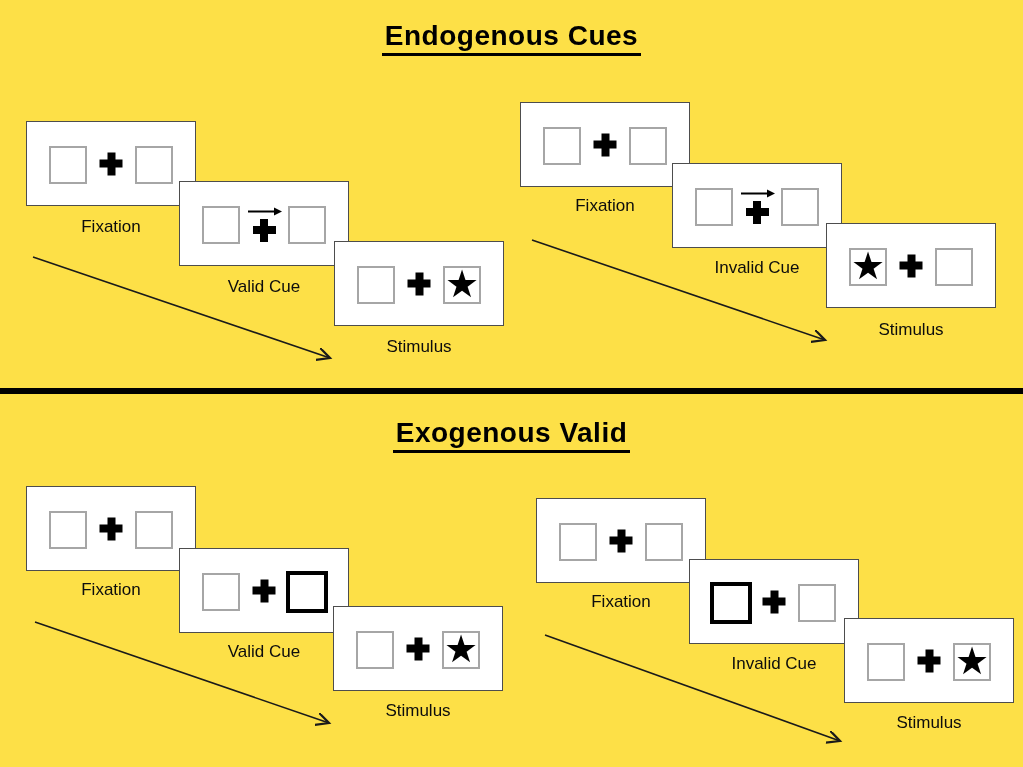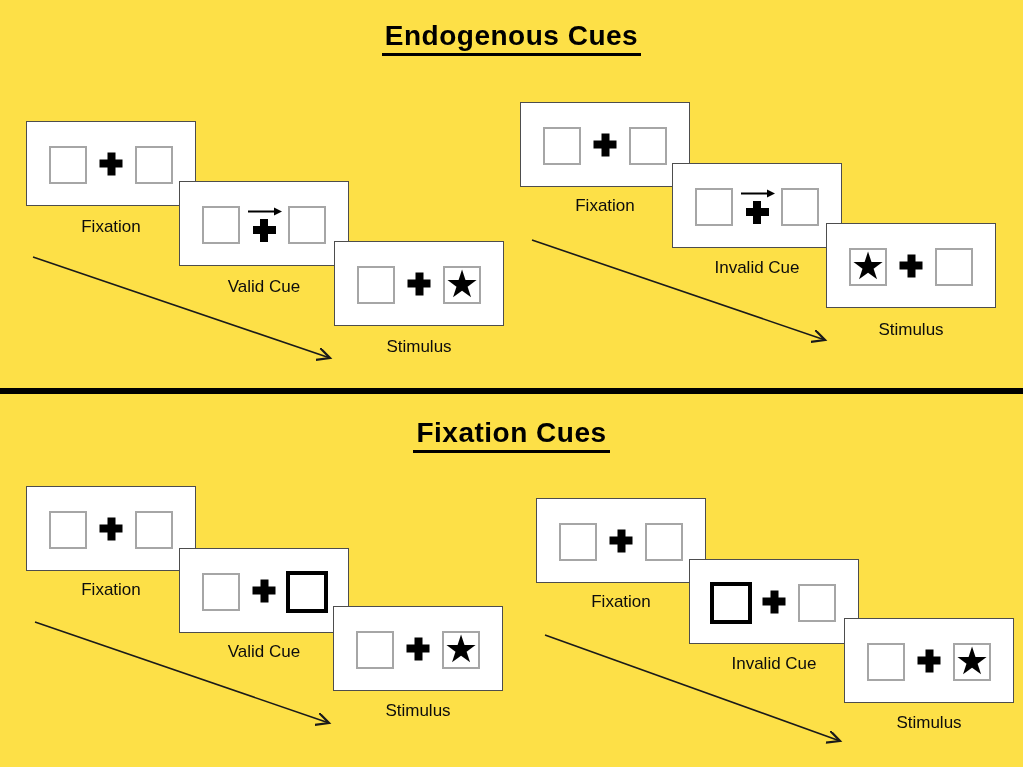--- a/index.html
+++ b/index.html
@@ -60,21 +60,21 @@
 </head>
 <body>
 
 <div id="canvas">
 
   <div class="title" id="title-endo">
     <span class="title-text">Endogenous Cues</span>
   </div>
   <div id="divider"></div>
   <div class="title" id="title-exo">
-    <span class="title-text">Fixation Cues</span>
+    <span class="title-text">Exogenous Valid</span>
   </div>
 
   <div class="panel" id="pA1">
     <div class="sq left"></div>
     <div class="mid">
         <div class="plus"></div>
       </div>
     <div class="sq right"></div>
   </div>
   <div class="plabel" id="lA1">Fixation</div>

